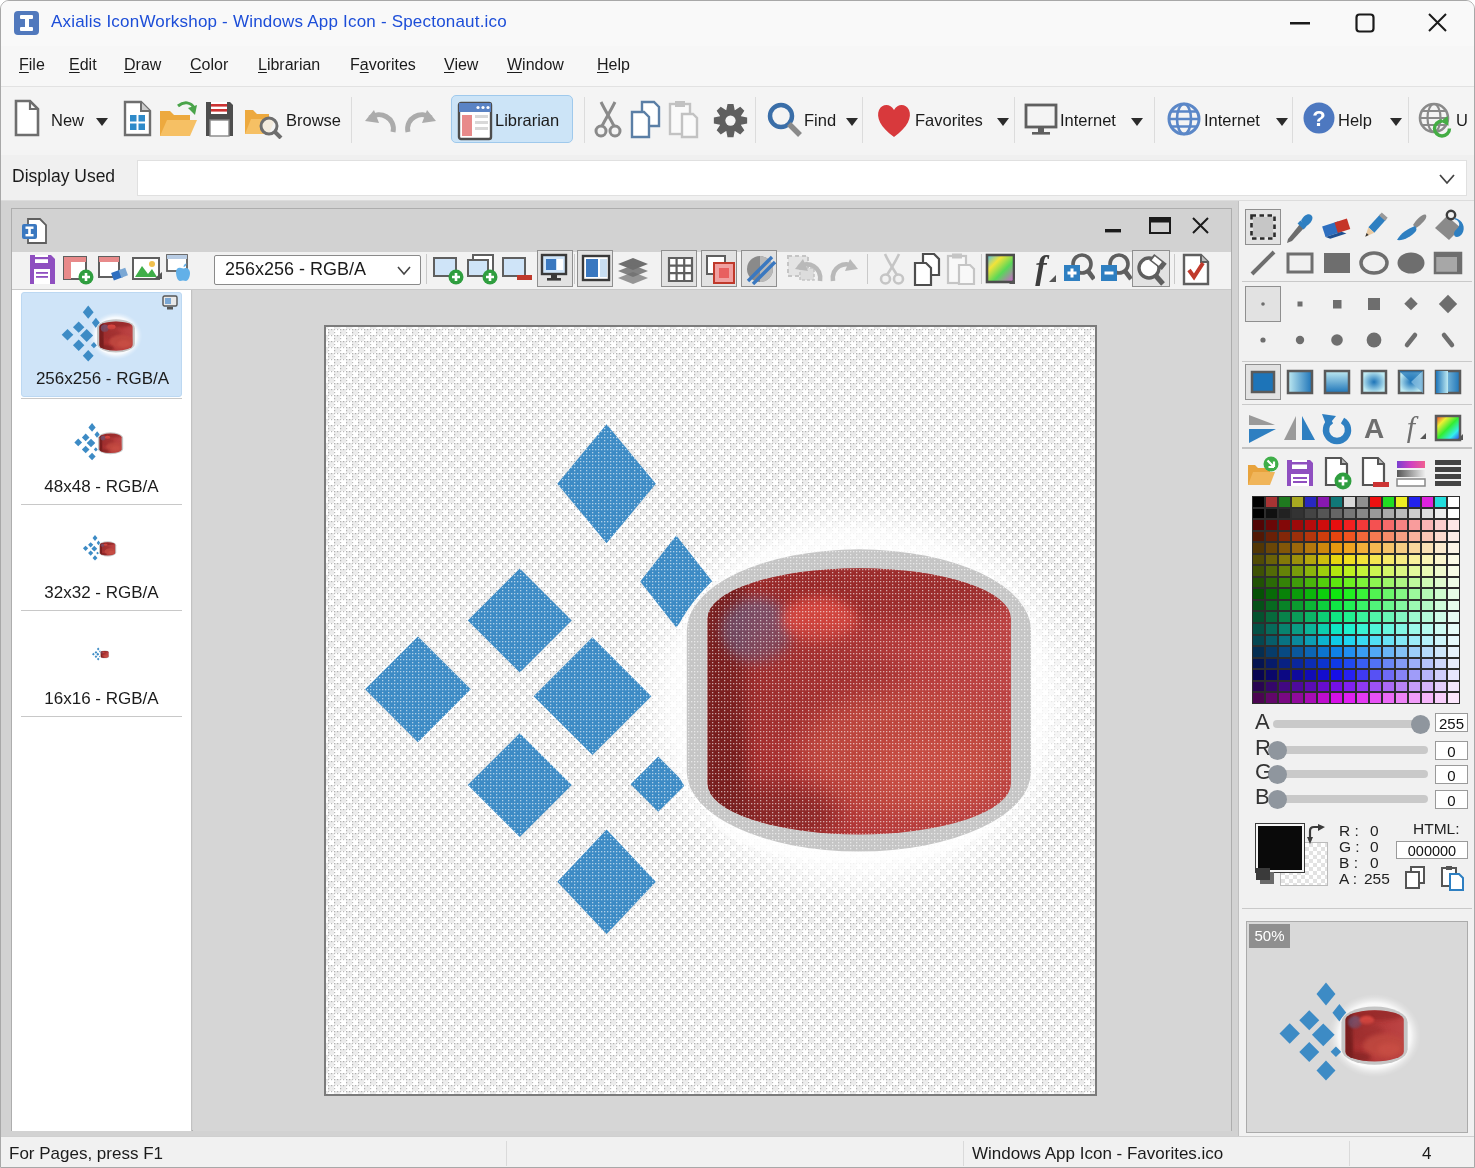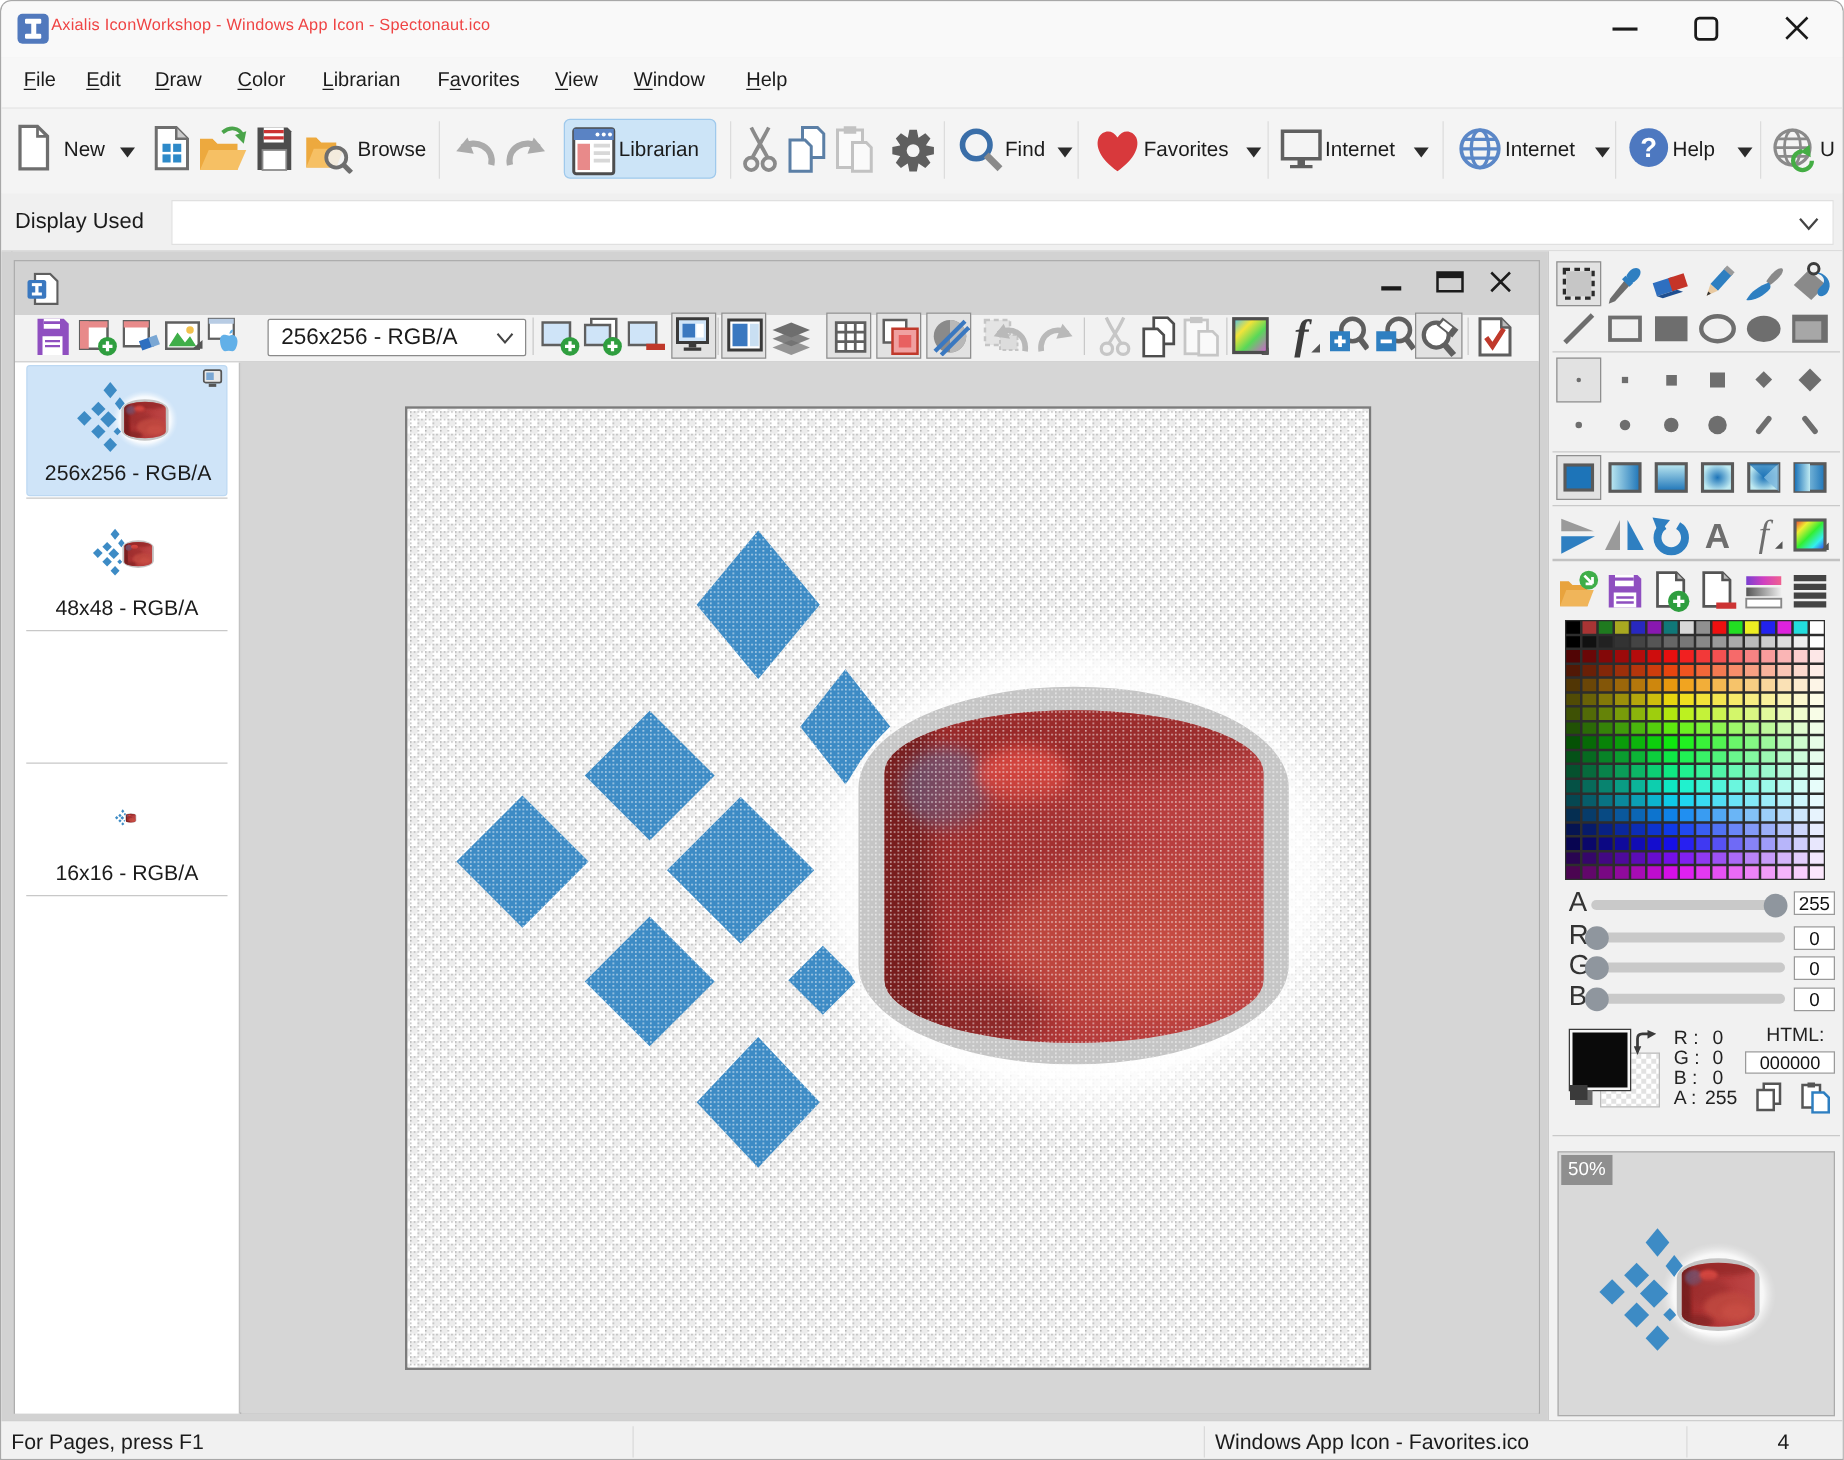--- a/index.html
+++ b/index.html
@@ -3,21 +3,21 @@
 <style>
 *{margin:0;padding:0;box-sizing:border-box}
 html,body{width:1475px;height:1168px;overflow:hidden;font-family:"Liberation Sans",sans-serif;background:#fff}
 #frame{position:absolute;left:0;top:0;width:1475px;height:1168px;border:1px solid #a8a8a8;border-radius:9px 9px 0 0;overflow:hidden;background:#f0f0f0}
 
 #titlebar{position:absolute;left:0;top:0;width:1475px;height:45px;background:#f9f9f9}
 #appicon{position:absolute;left:13px;top:10px;width:25px;height:24px;background:#5179bd;border-radius:4px}
 #appicon:before{content:"";position:absolute;left:6px;top:4px;width:13px;height:4px;background:#fff;border-radius:1px}
 #appicon:after{content:"";position:absolute;left:6px;top:16px;width:13px;height:4px;background:#fff;border-radius:1px}
 #appicon .mid{position:absolute;left:10.5px;top:5px;width:4px;height:14px;background:#fff}
-#title{position:absolute;left:40px;top:11px;font-size:13px;color:#ef4444;letter-spacing:0.2px}
+#title{position:absolute;left:50px;top:11px;font-size:17px;color:#1d4ed8;letter-spacing:0.2px}
 .winbtn{position:absolute;top:0;width:66px;height:45px}
 
 #menubar{position:absolute;left:0;top:45px;width:1475px;height:41px;background:#f7f7f7;border-bottom:1px solid #e2e2e2;font-size:16px;color:#1b1b1b}
 #menubar span{position:absolute;top:10px}
 #menubar u{text-decoration:underline;text-underline-offset:2px}
 
 #toolbarbg{position:absolute;left:0;top:86px;width:1475px;height:68px;background:#f4f4f4}
 #toolbar{position:absolute;left:0;top:0;width:1475px;height:200px;font-size:16px;color:#1b1b1b;z-index:3}
 .tblabel{position:absolute;top:110px;font-size:16.5px;color:#1b1b1b}
 .dda{position:absolute;width:0;height:0;border-left:6px solid transparent;border-right:6px solid transparent;border-top:8px solid #2b2b2b;top:117px}
@@ -330,20 +330,26 @@
         <span class="cap">256x256 - RGB/A</span>
         </div>
       <div class="sbsep" style="top:108px"></div>
       <div class="sbitem" style="top:109px">
         <svg style="position:absolute;left:0;top:4px" width="161" height="78">
             <use href="#art" transform="translate(50.5,12.9) scale(0.22)"></use>
           </svg>
         <span class="cap">48x48 - RGB/A</span>
         </div>
       <div class="sbsep" style="top:214px"></div>
+      <div class="sbitem" style="top:215px">
+        <svg style="position:absolute;left:0;top:4px" width="161" height="78">
+            <use href="#art" transform="translate(60,21.2) scale(0.15)"></use>
+          </svg>
+        <span class="cap">32x32 - RGB/A</span>
+        </div>
       <div class="sbsep" style="top:320px"></div>
       <div class="sbitem" style="top:321px">
         <svg style="position:absolute;left:0;top:4px" width="161" height="78">
             <use href="#art" transform="translate(70,29.9) scale(0.077)"></use>
           </svg>
         <span class="cap">16x16 - RGB/A</span>
         </div>
       <div class="sbsep" style="top:426px"></div>
     </div>
     <div id="editor">

